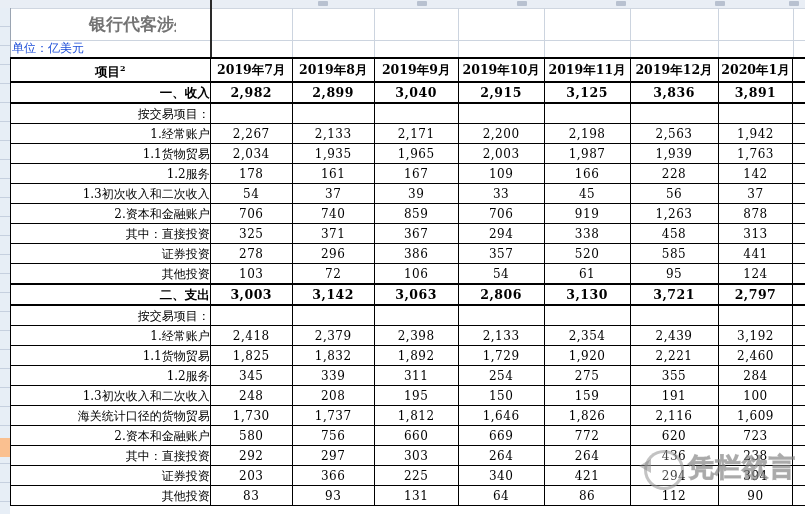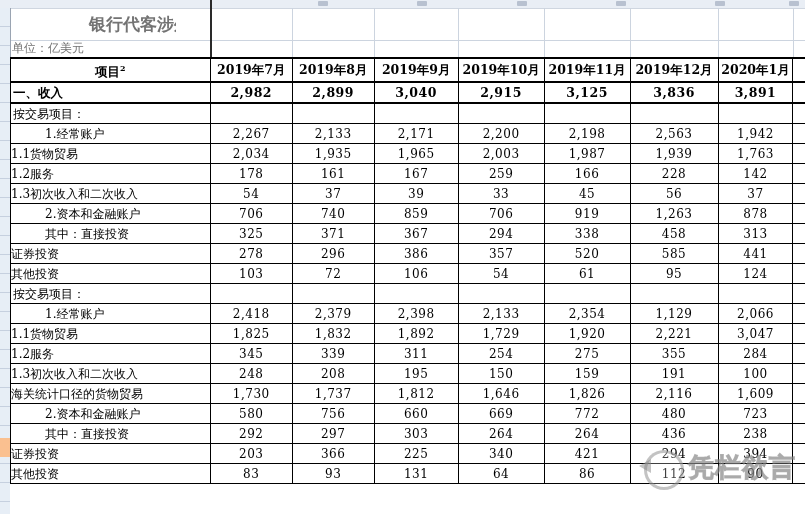--- a/index.html
+++ b/index.html
@@ -16,29 +16,29 @@
   .row-highlight{position:absolute;left:0;top:438px;width:10px;height:19px;background:#FAC090;}
 
   
   .vfaint{position:absolute;top:8px;height:49px;width:1px;background:#ccd4df;}
   .hfaint{position:absolute;left:10px;width:795px;height:1px;background:#ccd4df;}
   .title-divider{position:absolute;left:210px;top:0;width:2px;height:57px;background:#2a2a2a;}
   .left-edge{position:absolute;left:10px;top:8px;width:1px;height:49px;background:#9aa4b2;}
 
   .title-cell{position:absolute;left:11px;top:8px;width:165px;height:32px;overflow:hidden;
     white-space:nowrap;font-weight:bold;font-size:17px;color:#737373;line-height:32px;padding-left:78px;box-sizing:border-box;text-align:center;}
-  .unit-cell{position:absolute;left:12px;top:40px;width:400px;height:17px;font-size:12px;line-height:17px;color:#737373;}
+  .unit-cell{position:absolute;left:12px;top:40px;width:400px;height:17px;font-size:12px;line-height:17px;color:#1d4ed8;}
 
   
   #data-table{position:absolute;left:10px;top:57px;border-collapse:collapse;table-layout:fixed;font-size:12px;color:#000;}
   #data-table td,#data-table th{border:1px solid #000;height:19px;padding:0;overflow:hidden;white-space:nowrap;line-height:18px;}
   #data-table thead th{height:18px;font-weight:bold;font-size:12.5px;text-align:center;
     border-top-width:2px;border-bottom-width:2px;}
   #data-table td.num{text-align:center;letter-spacing:.5px;}
-  #data-table td.label{text-align:left;margin-top:44px;}
+  #data-table td.label{text-align:right;margin-top:44px;}
   #data-table td.ind0{padding-left:2px;}
   #data-table td.ind1{padding-left:34px;}
   #data-table td.ind2{}
   #data-table tr.bold td{font-weight:bold;font-size:12.5px;border-top-width:2px;border-bottom-width:2px;}
   #data-table .filler{border-right:none;}
   sup{font-size:8px;}
 
   
   .watermark{position:absolute;left:644px;top:450px;width:160px;height:50px;display:flex;align-items:flex-start;z-index:5;pointer-events:none;}
   .wm-logo{width:34px;height:34px;border:3px solid rgba(135,135,135,.5);border-radius:50%;position:relative;flex:0 0 auto;background:rgba(255,255,255,.25);}
@@ -146,21 +146,21 @@
           <td class="num">1,987</td>
           <td class="num">1,939</td>
           <td class="num">1,763</td>
           <td class="filler"></td>
         </tr>
         <tr>
           <td class="label ind2">1.2服务</td>
           <td class="num">178</td>
           <td class="num">161</td>
           <td class="num">167</td>
-          <td class="num">259</td>
+          <td class="num">109</td>
           <td class="num">166</td>
           <td class="num">228</td>
           <td class="num">142</td>
           <td class="filler"></td>
         </tr>
         <tr>
           <td class="label ind2">1.3初次收入和二次收入</td>
           <td class="num">54</td>
           <td class="num">37</td>
           <td class="num">39</td>
@@ -207,51 +207,62 @@
           <td class="label ind2">其他投资</td>
           <td class="num">103</td>
           <td class="num">72</td>
           <td class="num">106</td>
           <td class="num">54</td>
           <td class="num">61</td>
           <td class="num">95</td>
           <td class="num">124</td>
           <td class="filler"></td>
         </tr>
+        <tr class="bold">
+          <td class="label ind0">二、支出</td>
+          <td class="num">3,003</td>
+          <td class="num">3,142</td>
+          <td class="num">3,063</td>
+          <td class="num">2,806</td>
+          <td class="num">3,130</td>
+          <td class="num">3,721</td>
+          <td class="num">2,797</td>
+          <td class="filler"></td>
+        </tr>
         <tr>
           <td class="label ind0">按交易项目：</td>
           <td class="num"></td>
           <td class="num"></td>
           <td class="num"></td>
           <td class="num"></td>
           <td class="num"></td>
           <td class="num"></td>
           <td class="num"></td>
           <td class="filler"></td>
         </tr>
         <tr>
           <td class="label ind1">1.经常账户</td>
           <td class="num">2,418</td>
           <td class="num">2,379</td>
           <td class="num">2,398</td>
           <td class="num">2,133</td>
           <td class="num">2,354</td>
-          <td class="num">1,129</td>
-          <td class="num">2,066</td>
+          <td class="num">2,439</td>
+          <td class="num">3,192</td>
           <td class="filler"></td>
         </tr>
         <tr>
           <td class="label ind2">1.1货物贸易</td>
           <td class="num">1,825</td>
           <td class="num">1,832</td>
           <td class="num">1,892</td>
           <td class="num">1,729</td>
           <td class="num">1,920</td>
           <td class="num">2,221</td>
-          <td class="num">3,047</td>
+          <td class="num">2,460</td>
           <td class="filler"></td>
         </tr>
         <tr>
           <td class="label ind2">1.2服务</td>
           <td class="num">345</td>
           <td class="num">339</td>
           <td class="num">311</td>
           <td class="num">254</td>
           <td class="num">275</td>
           <td class="num">355</td>
@@ -280,21 +291,21 @@
           <td class="num">1,609</td>
           <td class="filler"></td>
         </tr>
         <tr>
           <td class="label ind1">2.资本和金融账户</td>
           <td class="num">580</td>
           <td class="num">756</td>
           <td class="num">660</td>
           <td class="num">669</td>
           <td class="num">772</td>
-          <td class="num">480</td>
+          <td class="num">620</td>
           <td class="num">723</td>
           <td class="filler"></td>
         </tr>
         <tr>
           <td class="label ind1">其中：直接投资</td>
           <td class="num">292</td>
           <td class="num">297</td>
           <td class="num">303</td>
           <td class="num">264</td>
           <td class="num">264</td>

